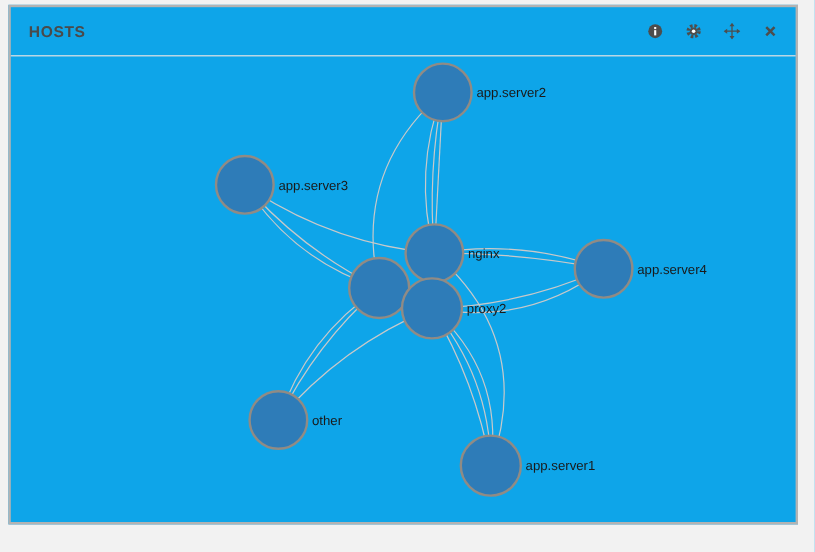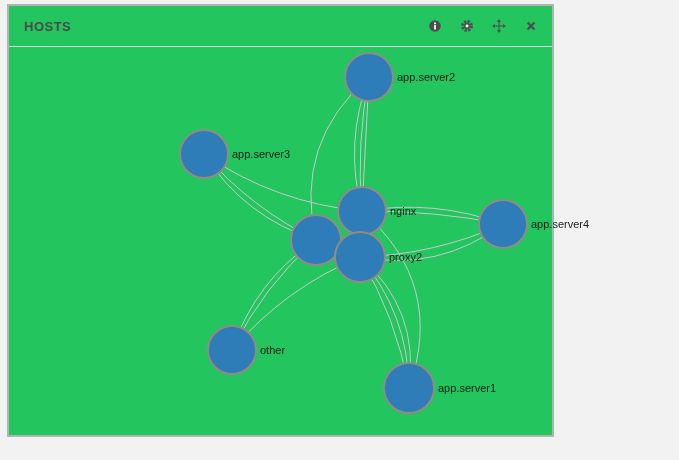--- a/index.html
+++ b/index.html
@@ -2,22 +2,22 @@
 <html><head>
 <meta charset="utf-8">
 <style>
   html,body{margin:0;padding:0;}
   body{
     width:679px;height:460px;position:relative;overflow:hidden;
     background:#f2f2f2;
     font-family:"Liberation Sans","DejaVu Sans",sans-serif;
   }
   .panel{
-    position:absolute;left:7px;top:4px;width:547px;height:433px;
-    background:#22c55e;border:2px solid #b3b3b3;box-sizing:border-box;
+    position:absolute;left:7px;top:4px;width:658px;height:433px;
+    background:#0ea5e9;border:2px solid #b3b3b3;box-sizing:border-box;
   }
   .panel-header{
     height:40px;display:flex;align-items:center;
     padding:0 14px 0 15px;border-bottom:1px solid #e4e4e4;
   }
   .panel-title{
     font-size:13px;font-weight:bold;color:#4a4a4a;letter-spacing:.5px;
   }
   .toolbar{margin-left:auto;display:flex;align-items:center;gap:18px;}
   .tb-icon{width:14px;height:14px;display:block;cursor:pointer;}

